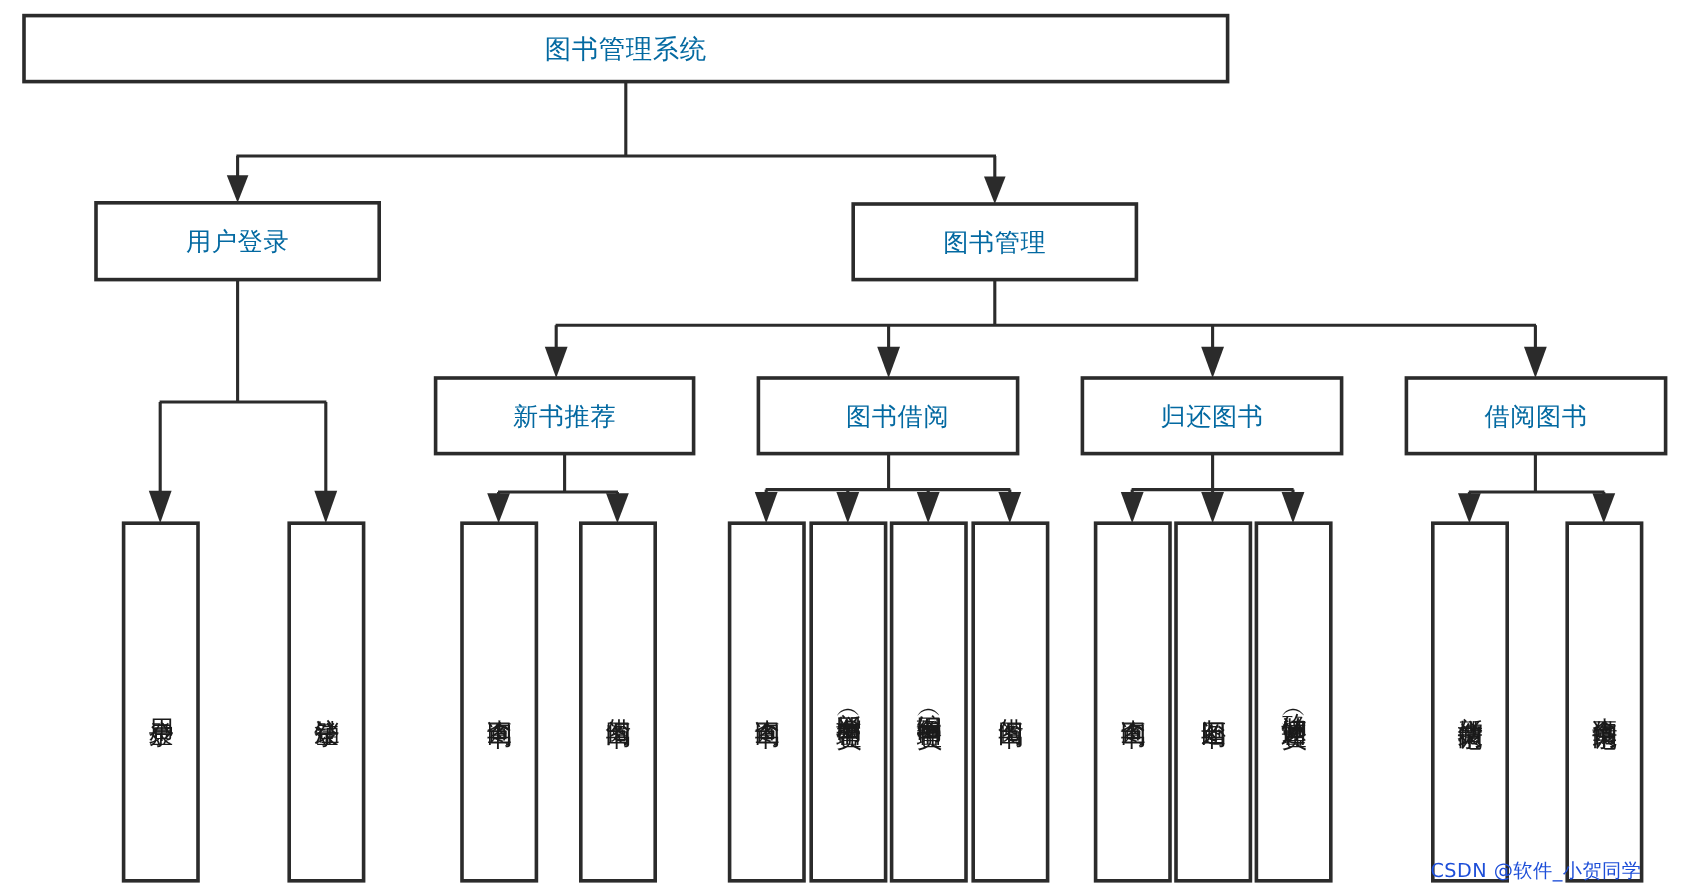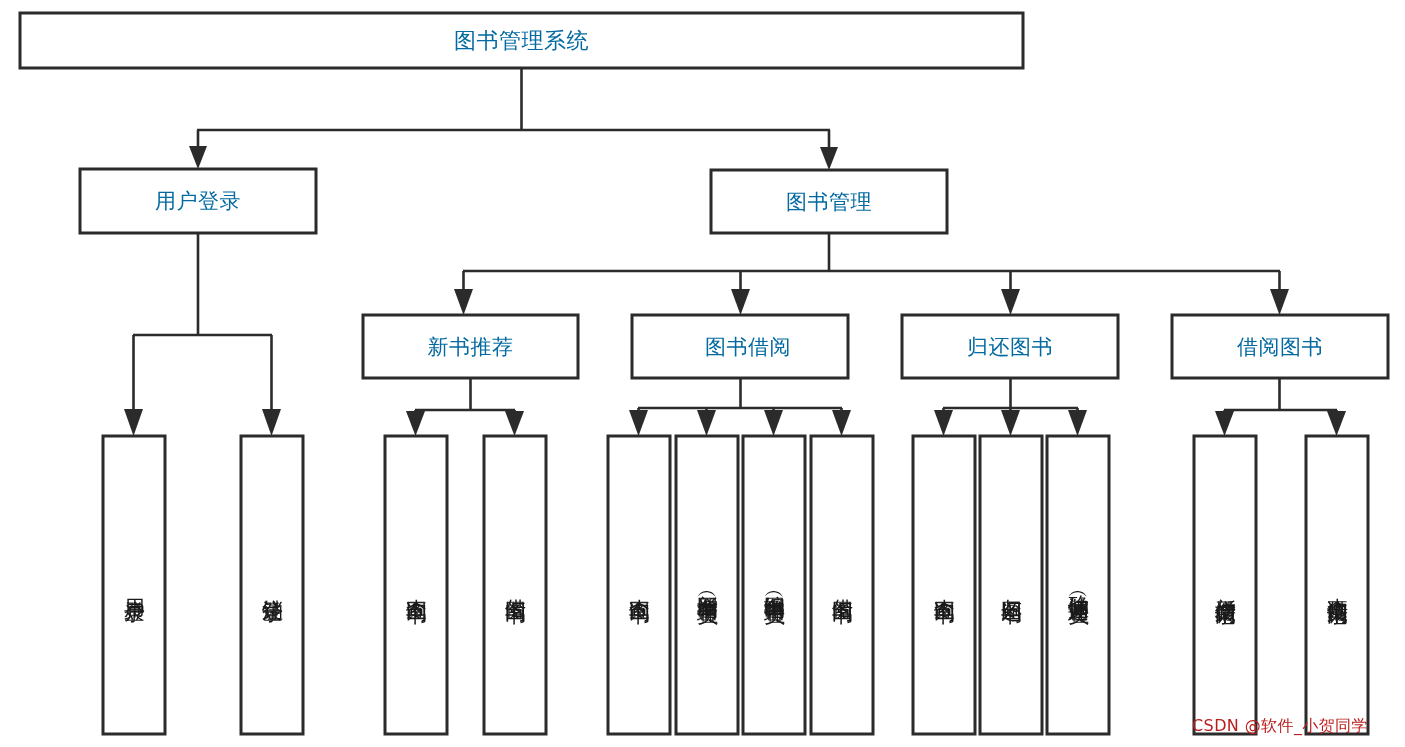--- a/index.html
+++ b/index.html
@@ -66,21 +66,21 @@
     font-size: 21px;
     writing-mode: vertical-rl;
     text-orientation: upright;
     line-height: 1.18;
     letter-spacing: 1.5px;
     white-space: nowrap;
     pointer-events: none;
   }
   .watermark {
     position: absolute;
-    color: #b91c1c;
+    color: #1d4ed8;
     font-size: 16px;
     white-space: nowrap;
     letter-spacing: 0.4px;
   }
 </style>
 </head>
 <body>
 
 <div id="diagram-root">
 

